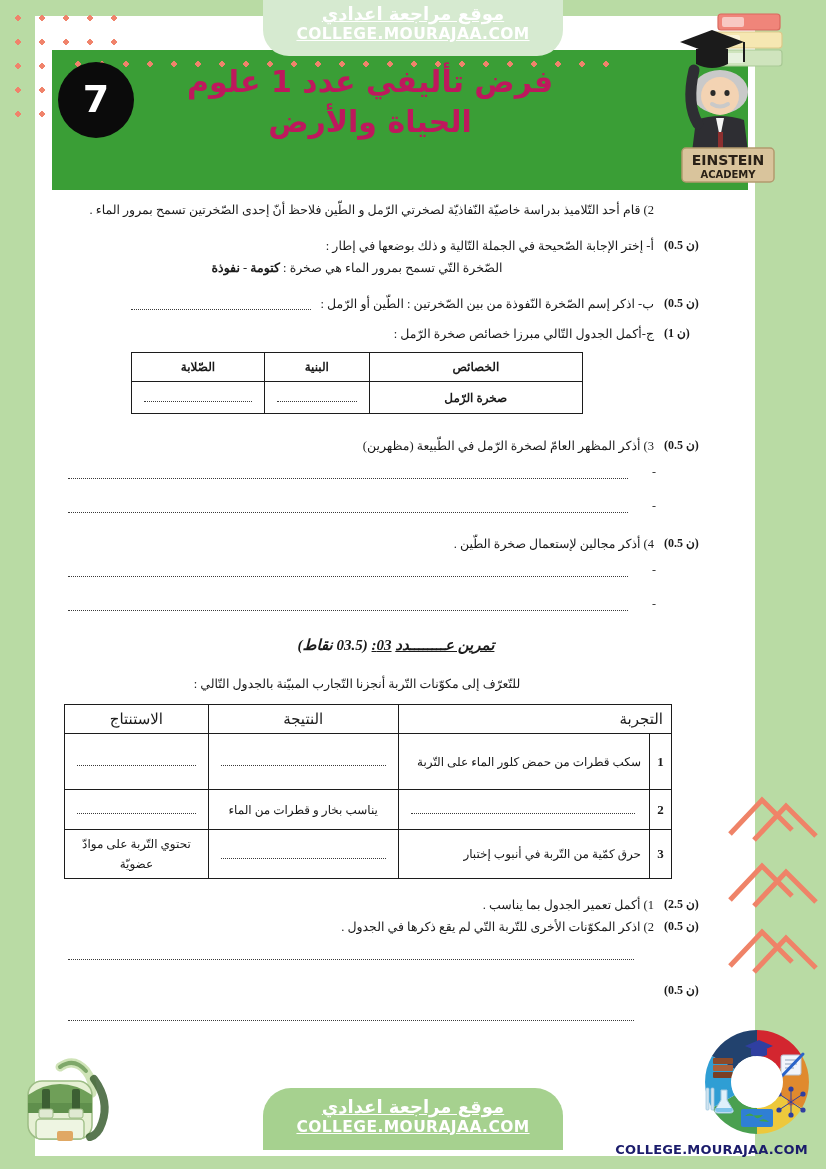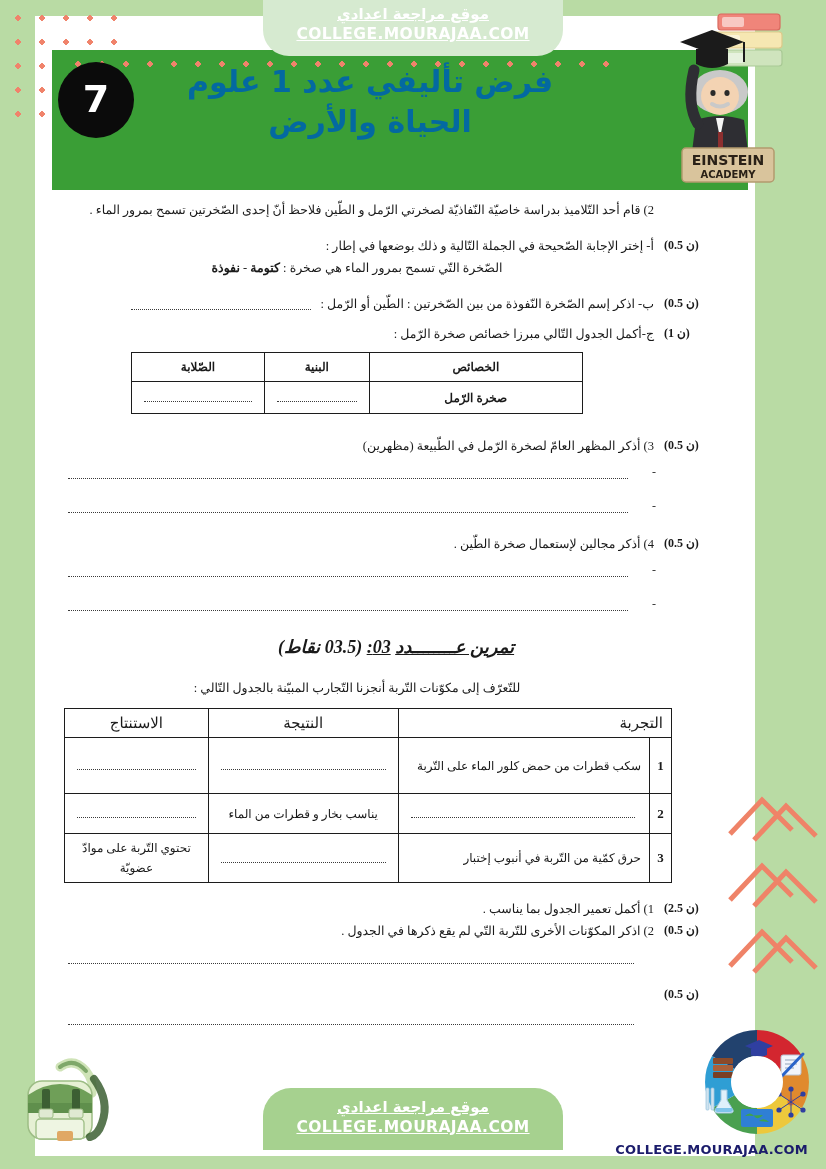--- a/index.html
+++ b/index.html
@@ -60,21 +60,21 @@
     width: 300px; height: 56px;
     background: #d6ead0;
     border-bottom-left-radius: 26px;
     border-bottom-right-radius: 26px;
     z-index: 12;
     text-align: center;
     padding-top: 4px;
   }
   .ribbon-ar {
     font-family: "DejaVu Sans", sans-serif;
-    font-size: 15px; font-weight: bold;
+    font-size: 18px; font-weight: bold;
     color: #ffffff;
     text-decoration: underline;
     letter-spacing: .3px;
     line-height: 20px;
     text-align: center;
   }
   .ribbon-url {
     font-family: "DejaVu Sans", sans-serif;
     font-size: 15.5px; font-weight: bold;
     color: #ffffff;
@@ -106,21 +106,21 @@
     font-family: "DejaVu Sans", sans-serif;
     font-size: 38px; font-weight: bold;
     line-height: 1;
     padding-bottom: 3px;
   }
   .banner-title {
     position: absolute;
     left: 150px; top: 62px;
     width: 440px;
     text-align: center;
-    color: #0369a1;
+    color: #be185d;
     font-family: "DejaVu Sans", sans-serif;
     font-size: 30px; font-weight: bold;
     line-height: 40px;
     z-index: 11;
     direction: rtl;
   }
 
   
   .art-einstein {
     position: absolute;
@@ -234,21 +234,21 @@
     font-weight: bold;
     font-size: 13px;
   }
   #table-soil .c-exp { width: 252px; text-align: right; padding-right: 8px; }
   #table-soil .c-res { width: 190px; }
   #table-soil .c-con { width: 144px; }
 
   
   .ex-head {
     text-align: center;
-    font-size: 18px;
+    font-size: 15px;
     font-weight: bold;
     font-style: italic;
     margin: 4px 0 0 0;
     direction: rtl;
   }
   .ex-head .u { text-decoration: underline; }
 
   
   .bottom-ribbon {
     position: absolute;

